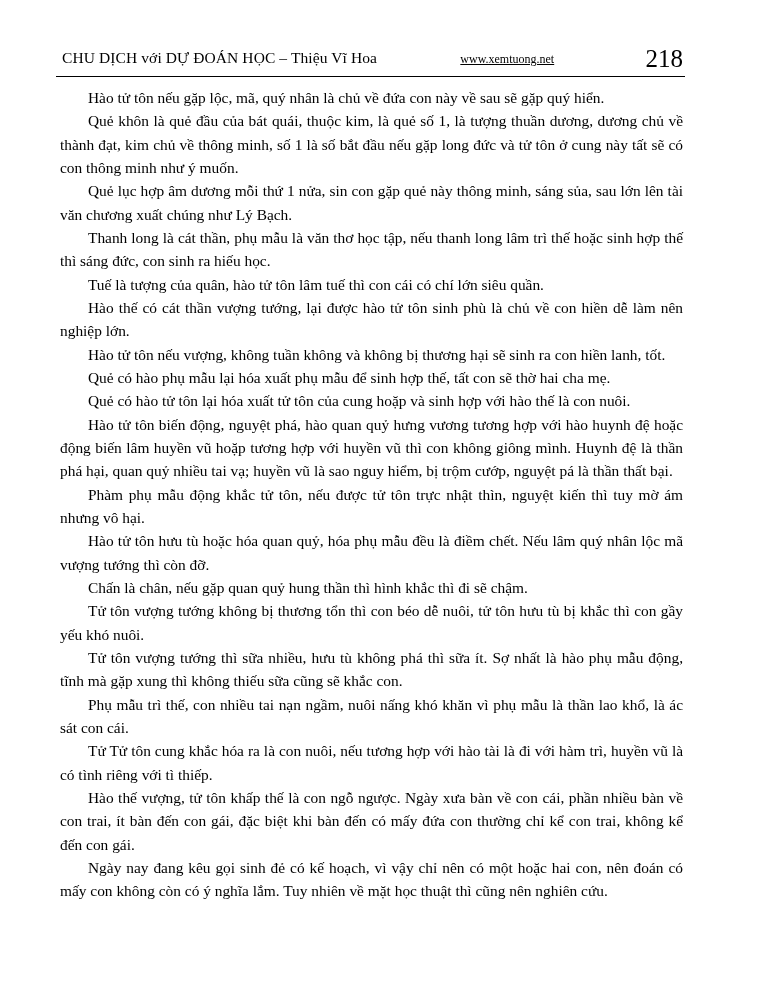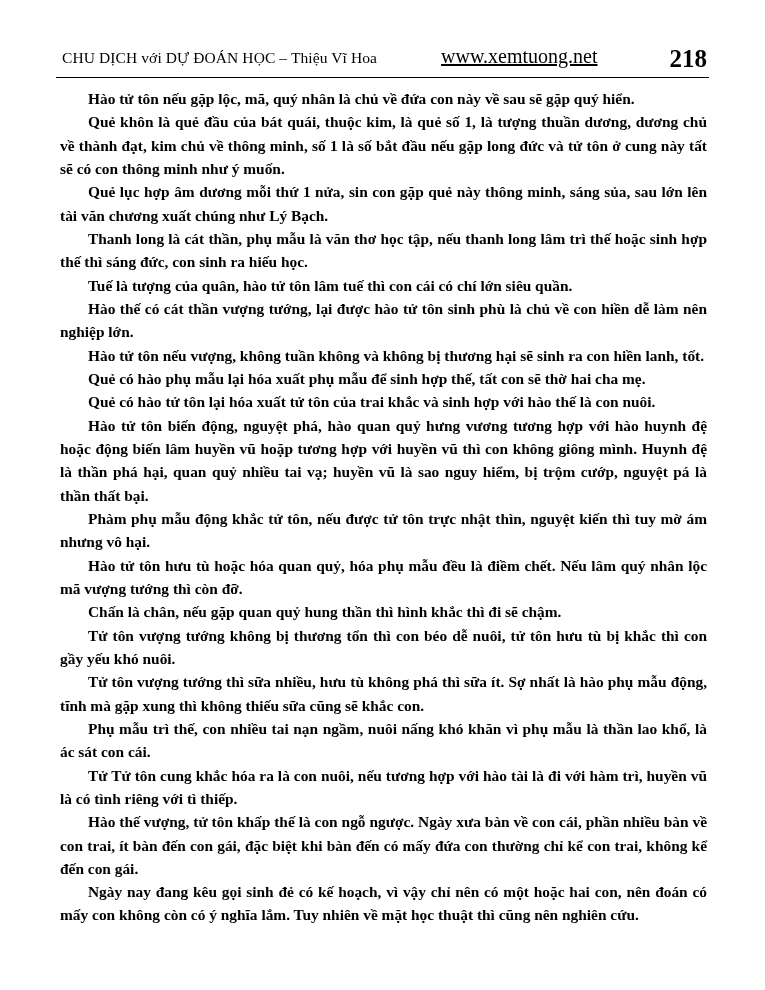--- a/index.html
+++ b/index.html
@@ -12,45 +12,45 @@
     height: 990px;
     font-family: "Liberation Serif", serif;
     color: #000000;
     overflow: hidden;
   }
   .page {
     position: relative;
     width: 765px;
     height: 990px;
     box-sizing: border-box;
-    padding: 42px 56px 30px 56px;
+    padding: 42px 80px 30px 56px;
   }
   .header {
     display: flex;
     align-items: baseline;
     justify-content: space-between;
     width: 100%;
     padding-left: 6px;
     padding-right: 2px;
     box-sizing: border-box;
   }
   .header-left {
     font-size: 15.5px;
     letter-spacing: 0.1px;
     white-space: nowrap;
   }
   .header-center {
-    font-size: 20px;
+    font-size: 12px;
     text-decoration: underline;
     white-space: nowrap;
     margin-left: 14px;
   }
   .header-right {
     font-size: 25px;
-    font-weight: bold;
+    font-weight: normal;
     margin-left: 22px;
     line-height: 1;
     position: relative;
     top: 4px;
   }
   .rule {
     width: 100%;
     height: 1px;
     background: #000000;
     margin-top: 9px;
@@ -62,21 +62,20 @@
     padding-left: 4px;
     padding-right: 2px;
   }
   .para {
     font-size: 15.4px;
     line-height: 1.515;
     text-align: justify;
     text-indent: 28px;
     margin: 0;
     hyphens: none;
-    font-weight: bold;
   }
 </style>
 </head>
 <body>
 
 <div class="page">
 
   <div class="header">
     <div class="header-left">CHU DỊCH với DỰ ĐOÁN HỌC – Thiệu Vĩ Hoa</div>
     <div class="header-center">www.xemtuong.net</div>
@@ -87,21 +86,21 @@
 
   <div class="body-text">
     <p class="para">Hào tử tôn nếu gặp lộc, mã, quý nhân là chủ về đứa con này về sau sẽ gặp quý hiển.</p>
     <p class="para">Quẻ khôn là quẻ đầu của bát quái, thuộc kim, là quẻ số 1, là tượng thuần dương, dương chủ về thành đạt, kim chủ về thông minh, số 1 là số bắt đầu nếu gặp long đức và tử tôn ở cung này tất sẽ có con thông minh như ý muốn.</p>
     <p class="para">Quẻ lục hợp âm dương mỗi thứ 1 nửa, sin con gặp quẻ này thông minh, sáng sủa, sau lớn lên tài văn chương xuất chúng như Lý Bạch.</p>
     <p class="para">Thanh long là cát thần, phụ mẫu là văn thơ học tập, nếu thanh long lâm trì thế hoặc sinh hợp thế thì sáng đức, con sinh ra hiếu học.</p>
     <p class="para">Tuế là tượng của quân, hào tử tôn lâm tuế thì con cái có chí lớn siêu quần.</p>
     <p class="para">Hào thế có cát thần vượng tướng, lại được hào tử tôn sinh phù là chủ về con hiền dễ làm nên nghiệp lớn.</p>
     <p class="para">Hào tử tôn nếu vượng, không tuần không và không bị thương hại sẽ sinh ra con hiền lanh, tốt.</p>
     <p class="para">Quẻ có hào phụ mẫu lại hóa xuất phụ mẫu để sinh hợp thế, tất con sẽ thờ hai cha mẹ.</p>
-    <p class="para">Quẻ có hào tử tôn lại hóa xuất tử tôn của trai khắc và sinh hợp với hào thế là con nuôi.</p>
+    <p class="para">Quẻ có hào tử tôn lại hóa xuất tử tôn của cung hoặp và sinh hợp với hào thế là con nuôi.</p>
     <p class="para">Hào tử tôn biến động, nguyệt phá, hào quan quỷ hưng vương tương hợp với hào huynh đệ hoặc động biến lâm huyền vũ hoặp tương hợp với huyền vũ thì con không giông mình. Huynh đệ là thần phá hại, quan quỷ nhiều tai vạ; huyền vũ là sao nguy hiểm, bị trộm cướp, nguyệt pá là thần thất bại.</p>
     <p class="para">Phàm phụ mẫu động khắc tử tôn, nếu được tử tôn trực nhật thìn, nguyệt kiến thì tuy mờ ám nhưng vô hại.</p>
     <p class="para">Hào tử tôn hưu tù hoặc hóa quan quỷ, hóa phụ mẫu đều là điềm chết. Nếu lâm quý nhân lộc mã vượng tướng thì còn đỡ.</p>
     <p class="para">Chấn là chân, nếu gặp quan quỷ hung thần thì hình khắc thì đi sẽ chậm.</p>
     <p class="para">Tử tôn vượng tướng không bị thương tổn thì con béo dễ nuôi, tử tôn hưu tù bị khắc thì con gầy yếu khó nuôi.</p>
     <p class="para">Tử tôn vượng tướng thì sữa nhiều, hưu tù không phá thì sữa ít. Sợ nhất là hào phụ mẫu động, tĩnh mà gặp xung thì không thiếu sữa cũng sẽ khắc con.</p>
     <p class="para">Phụ mẫu trì thế, con nhiều tai nạn ngầm, nuôi nấng khó khăn vì phụ mẫu là thần lao khổ, là ác sát con cái.</p>
     <p class="para">Tử Tử tôn cung khắc hóa ra là con nuôi, nếu tương hợp với hào tài là đi với hàm trì, huyền vũ là có tình riêng với tì thiếp.</p>
     <p class="para">Hào thế vượng, tử tôn khấp thế là con ngỗ ngược. Ngày xưa bàn về con cái, phần nhiều  bàn về con trai, ít bàn đến con gái, đặc biệt khi bàn đến có mấy đứa con thường chỉ kể con trai, không kể đến con gái.</p>
     <p class="para">Ngày nay đang kêu gọi sinh đẻ có kế hoạch, vì vậy chỉ nên có một hoặc hai con, nên đoán có mấy con không còn có ý nghĩa lắm. Tuy nhiên về mặt học thuật thì cũng nên nghiên cứu.</p>

